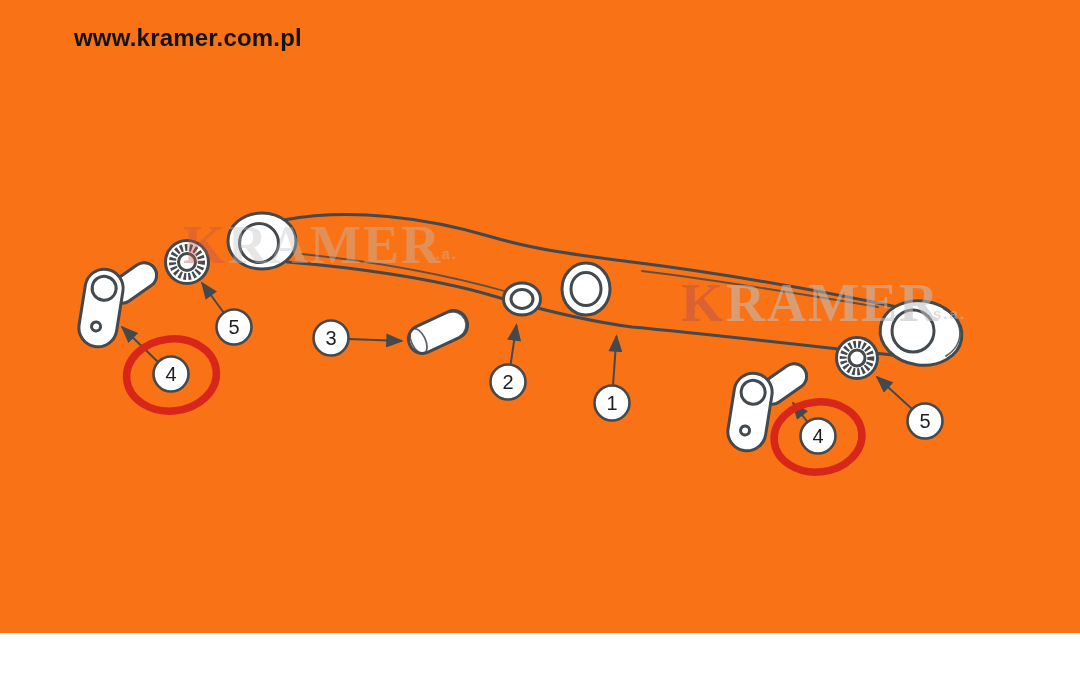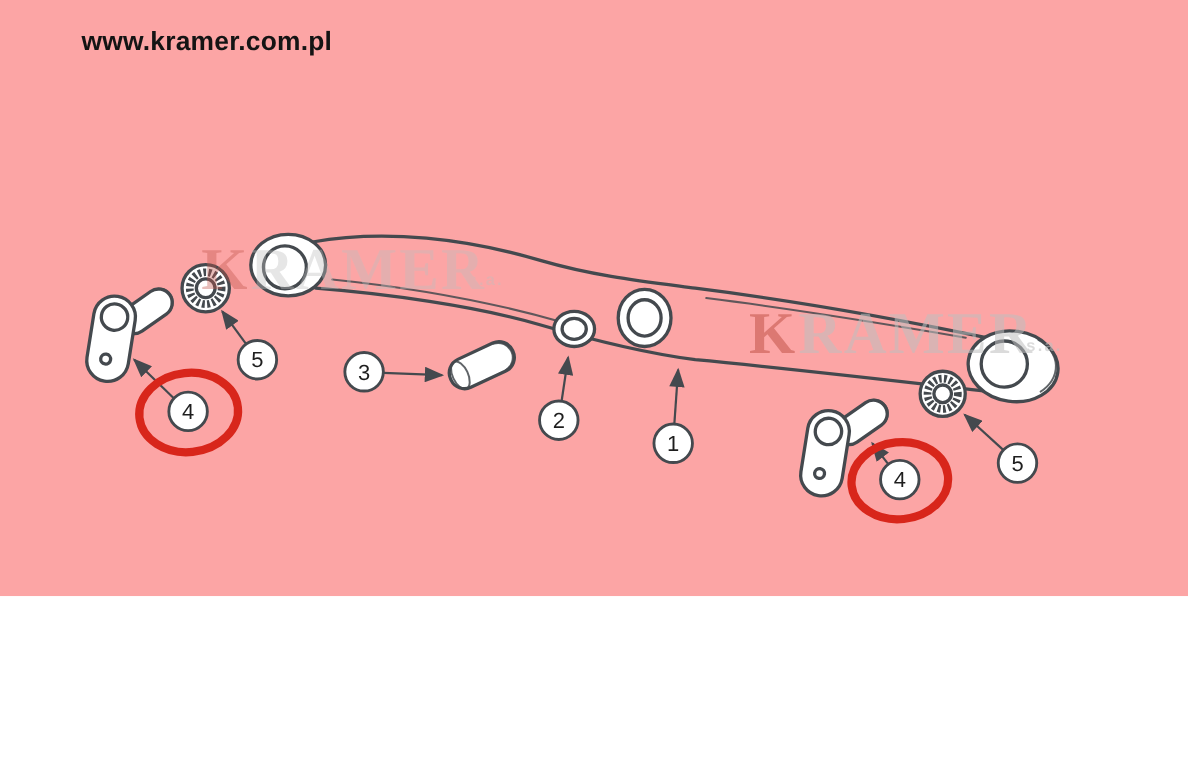--- a/index.html
+++ b/index.html
@@ -1,18 +1,18 @@
 <!DOCTYPE html>
 <html style="--line: #44494e; --text: #141414; --highlight: #d8261b; --watermark-gray: #bfbfbf; --watermark-red: #c2554a;"><head>
 <meta charset="utf-8">
 <style>
   * { margin:0; padding:0; box-sizing:border-box; }
   html,body { background:#ffffff; }
   .page {
-    position:relative; width:1080px; height:542px; background:#fca5a5;
+    position:relative; width:1080px; height:633px; background:#f97316;
     font-family:"Liberation Sans", sans-serif; overflow:hidden;
   }
   .site-url {
     position:absolute; top:24px; left:74px;
     font-size:24px; font-weight:bold; letter-spacing:.2px;
     color:var(--text,#141414);
   }
   .diagram-svg { position:absolute; left:0; top:0; }
 
   .ln        { fill:none; stroke:var(--line,#44494e); stroke-width:3; stroke-linecap:round; stroke-linejoin:round; }

